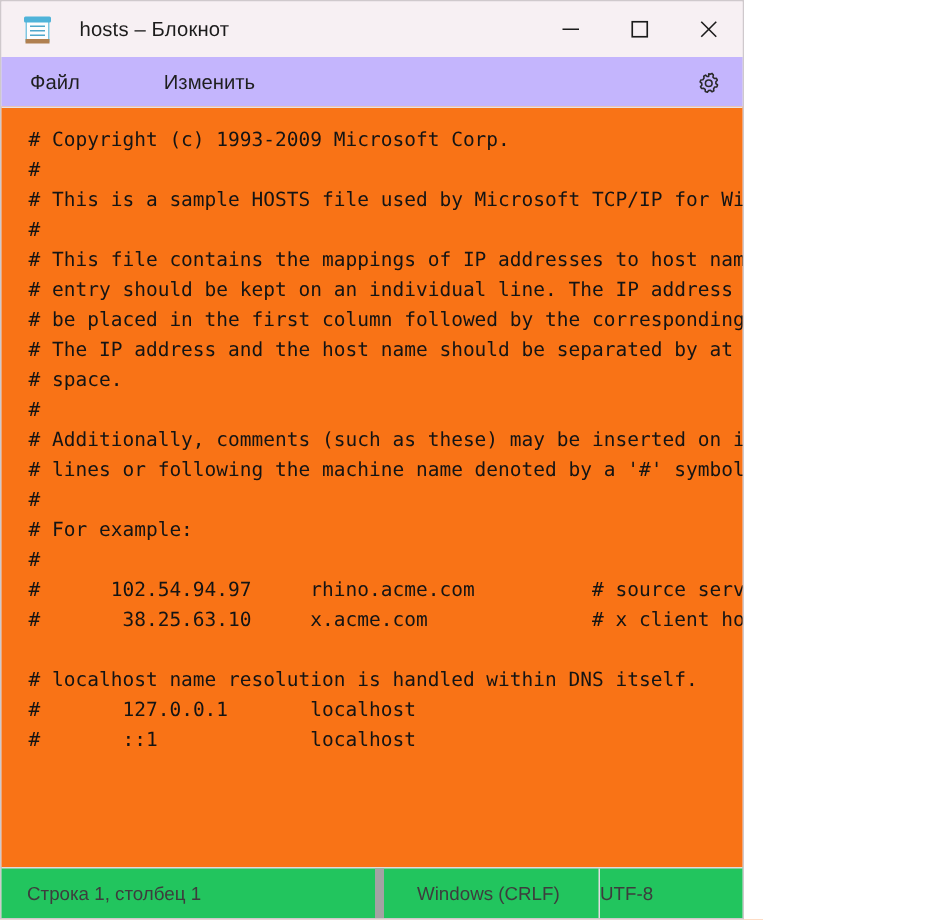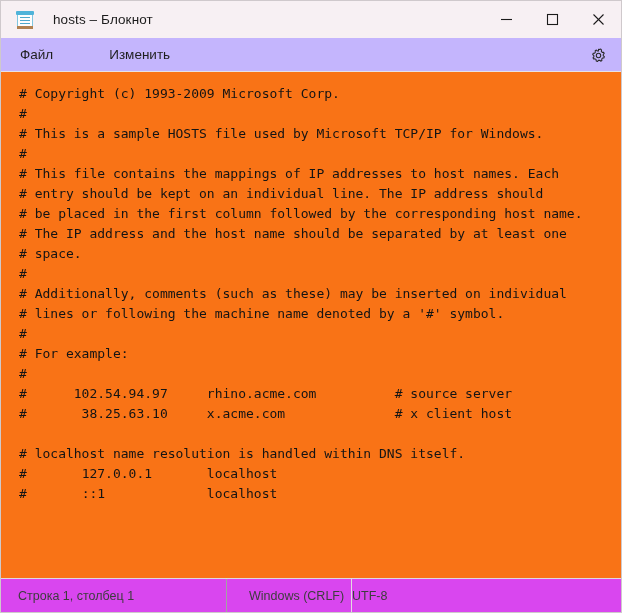--- a/index.html
+++ b/index.html
@@ -9,21 +9,21 @@
   }
   body {
     width: 622px;
     height: 613px;
     overflow: hidden;
     font-family: "Liberation Sans", sans-serif;
   }
 
   .window {
     position: relative;
-    width: 622px;
+    width: 496px;
     height: 613px;
     box-sizing: border-box;
     background: #f7f1f4;
     border: 1px solid #cfc9cc;
     display: flex;
     flex-direction: column;
   }
 
   
   .titlebar {
@@ -141,37 +141,38 @@
     line-height: 20px;
     color: #141414;
     white-space: pre;
     letter-spacing: 0px;
   }
 
   
   .statusbar {
     height: 33px;
     flex: 0 0 33px;
-    background: #d946ef;
+    background: #22c55e;
     border-top: 1px solid #dfd9dc;
     display: flex;
     align-items: center;
     position: relative;
+    gap: 24px;
   }
   .status-cell {
     font-size: 12.5px;
     color: #3d3d3d;
     white-space: nowrap;
     height: 33px;
     display: flex;
     align-items: center;
   }
   .sc-pos   { padding-left: 17px; width: 225px; box-sizing: border-box; }
   .sc-zoom  { padding-left: 22px; width: 108px; box-sizing: border-box; border-left: 1px solid #e2dce0; }
-  .sc-eol   { padding-left: 22px; width: 125px; box-sizing: border-box; border-left: 1px solid #a3a3a3; }
+  .sc-eol   { padding-left: 22px; width: 125px; box-sizing: border-box; border-left: 6px solid #a3a3a3; }
   .sc-enc   { box-sizing: border-box; border-left: 1px solid #e2dce0; }
 </style>
 </head>
 <body>
 
 <div class="window">
 
   <div class="titlebar">
     <div class="app-icon">
       <div class="pad-body"></div>

